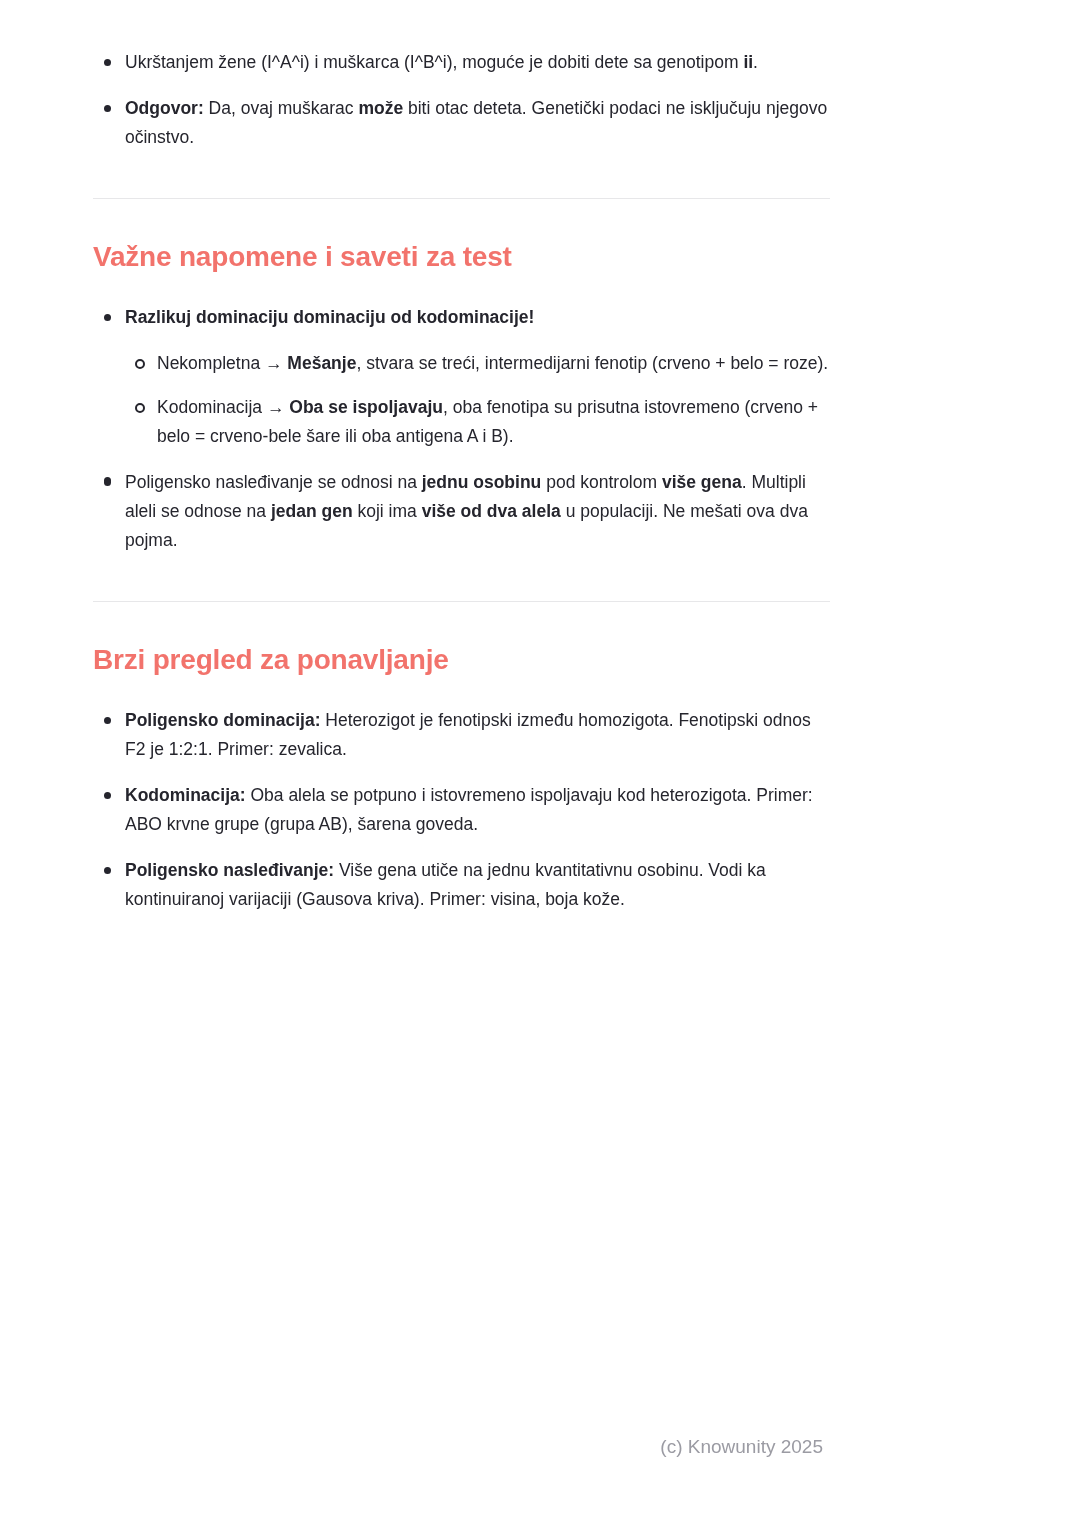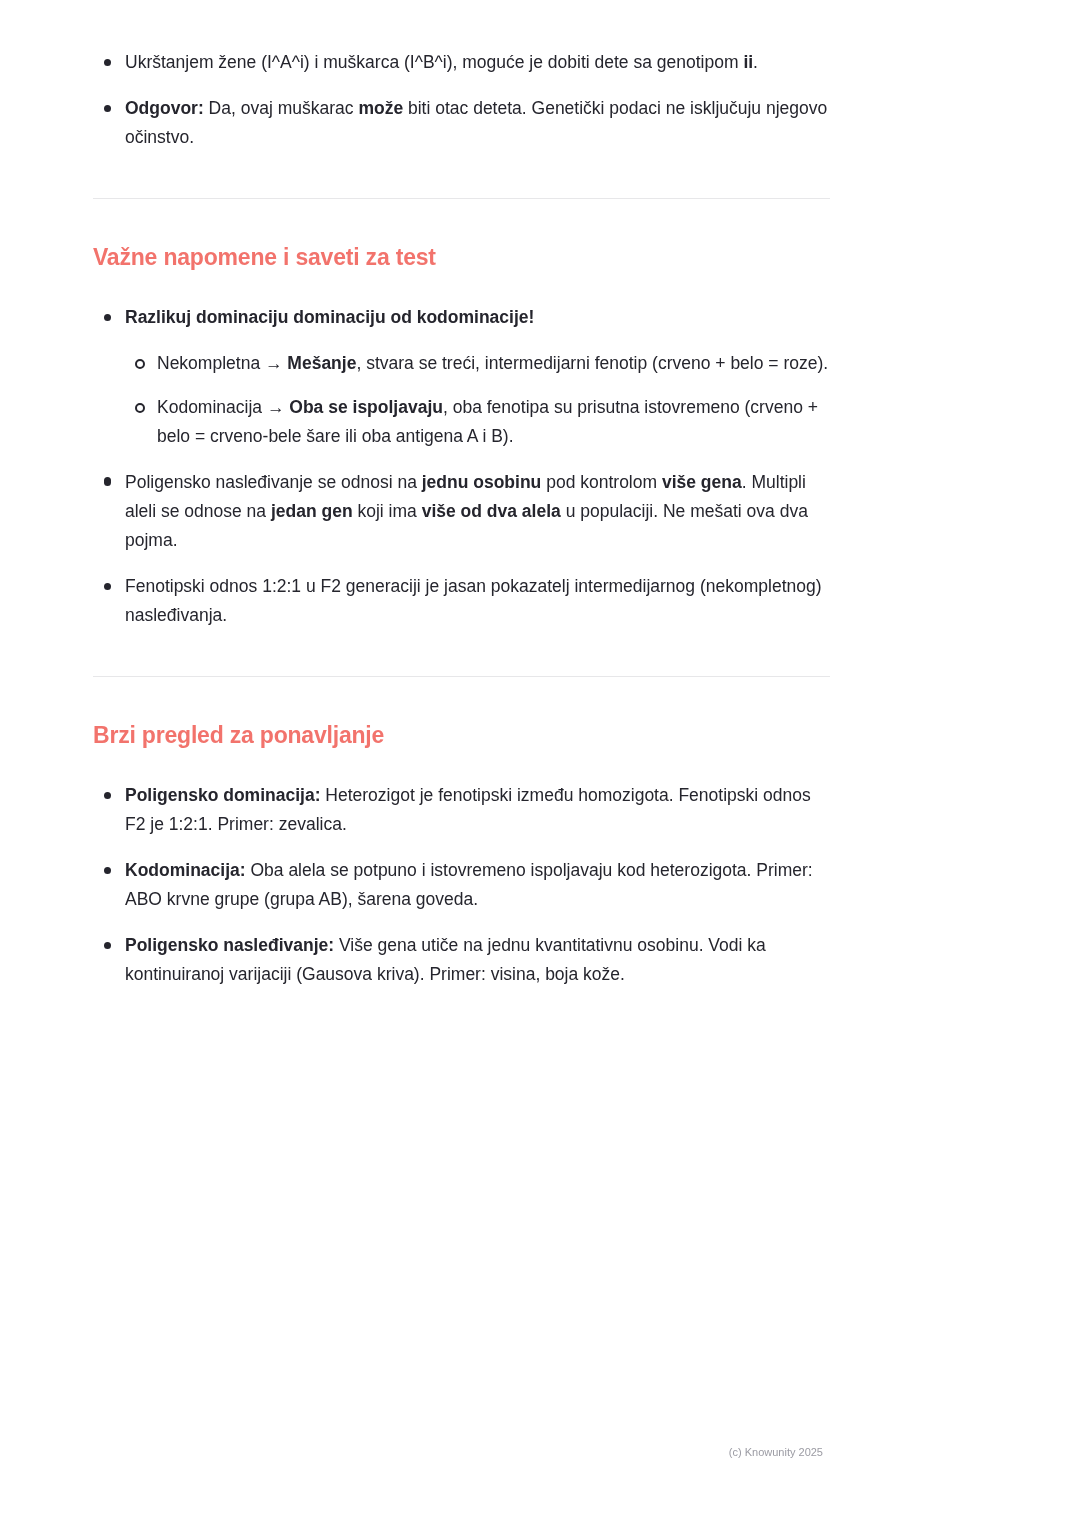--- a/index.html
+++ b/index.html
@@ -70,31 +70,31 @@
     font-weight: 700;
   }
   .divider {
     border: none;
     border-top: 1px solid #e7e7e9;
     margin: 46px 0 42px 0;
     width: 737px;
   }
   .heading {
     color: #f2736c;
-    font-size: 23px;
+    font-size: 28px;
     font-weight: 700;
     line-height: 32px;
     margin: 0 0 30px 0;
     letter-spacing: -0.2px;
   }
   .footer {
     position: absolute;
     right: 65px;
     bottom: 70px;
-    font-size: 11px;
+    font-size: 19px;
     color: #9b9ba3;
   }
 </style>
 </head>
 <body>
 
 <div class="page">
 
   <div class="stripe"></div>
 
@@ -108,21 +108,20 @@
     <hr class="divider">
 
     <h2 class="heading">Važne napomene i saveti za test</h2>
 
     <div class="list">
         <div class="li level-1"><span class="marker"></span><span class="text"><strong>Razlikuj dominaciju dominaciju od kodominacije!</strong></span></div>
         <div class="li level-2"><span class="marker"></span><span class="text"><span>Nekompletna → </span><strong>Mešanje</strong><span>, stvara se treći, intermedijarni fenotip (crveno + belo = roze).</span></span></div>
         <div class="li level-2"><span class="marker"></span><span class="text"><span>Kodominacija → </span><strong>Oba se ispoljavaju</strong><span>, oba fenotipa su prisutna istovremeno (crveno + belo = crveno-bele šare ili oba antigena A i B).</span></span></div>
         <div class="li level-1"><span class="marker"></span></div>
         <div class="li level-1"><span class="marker"></span><span class="text"><span>Poligensko nasleđivanje se odnosi na </span><strong>jednu osobinu</strong><span> pod kontrolom </span><strong>više gena</strong><span>. Multipli aleli se odnose na </span><strong>jedan gen</strong><span> koji ima </span><strong>više od dva alela</strong><span> u populaciji. Ne mešati ova dva pojma.</span></span></div>
-        <div class="li level-1"><span class="marker"></span><span class="text"><span>Fenotipski odnos 1:2:1 u F2 generaciji je jasan pokazatelj intermedijarnog (nekompletnog) nasleđivanja.</span></span></div>
       </div>
 
     <hr class="divider">
 
     <h2 class="heading">Brzi pregled za ponavljanje</h2>
 
     <div class="list">
         <div class="li level-1"><span class="marker"></span><span class="text"><strong>Poligensko dominacija:</strong><span> Heterozigot je fenotipski između homozigota. Fenotipski odnos F2 je 1:2:1. Primer: zevalica.</span></span></div>
         <div class="li level-1"><span class="marker"></span><span class="text"><strong>Kodominacija:</strong><span> Oba alela se potpuno i istovremeno ispoljavaju kod heterozigota. Primer: ABO krvne grupe (grupa AB), šarena goveda.</span></span></div>
         <div class="li level-1"><span class="marker"></span><span class="text"><strong>Poligensko nasleđivanje:</strong><span> Više gena utiče na jednu kvantitativnu osobinu. Vodi ka kontinuiranoj varijaciji (Gausova kriva). Primer: visina, boja kože.</span></span></div>

